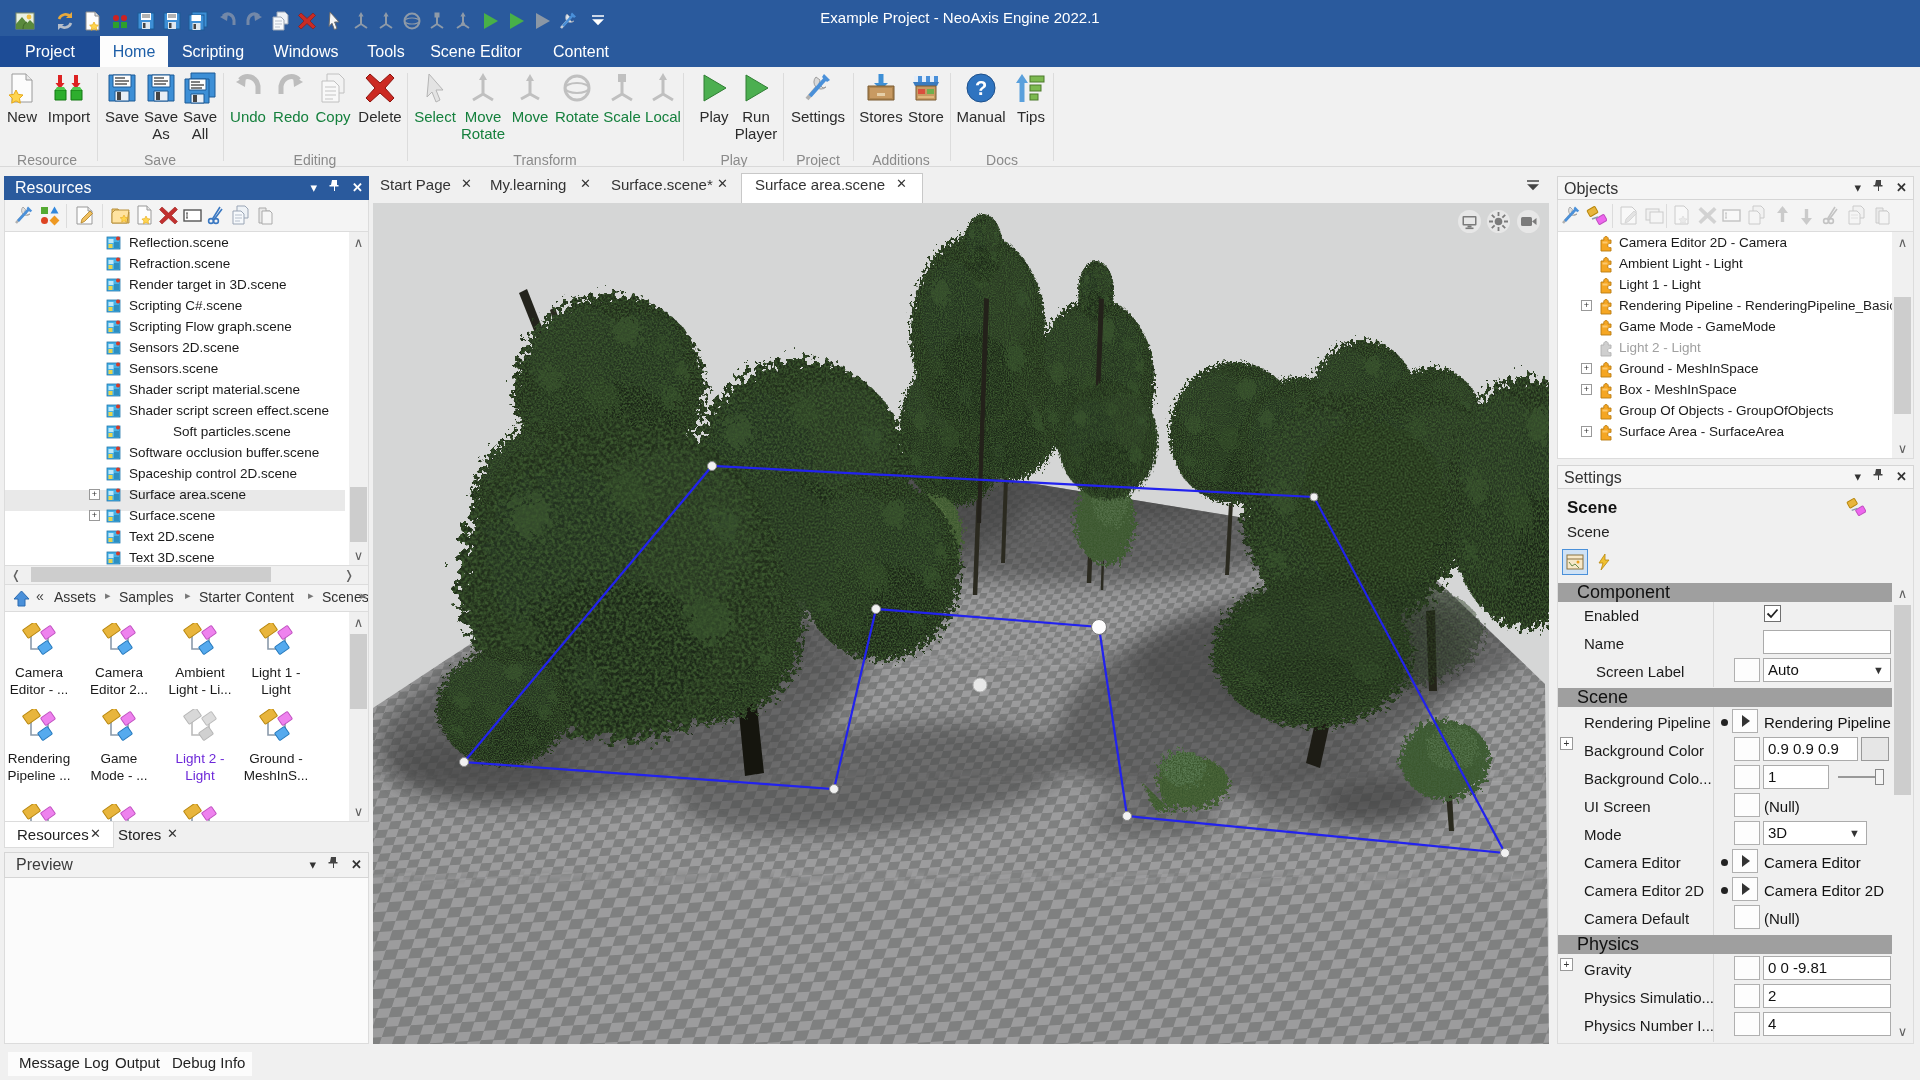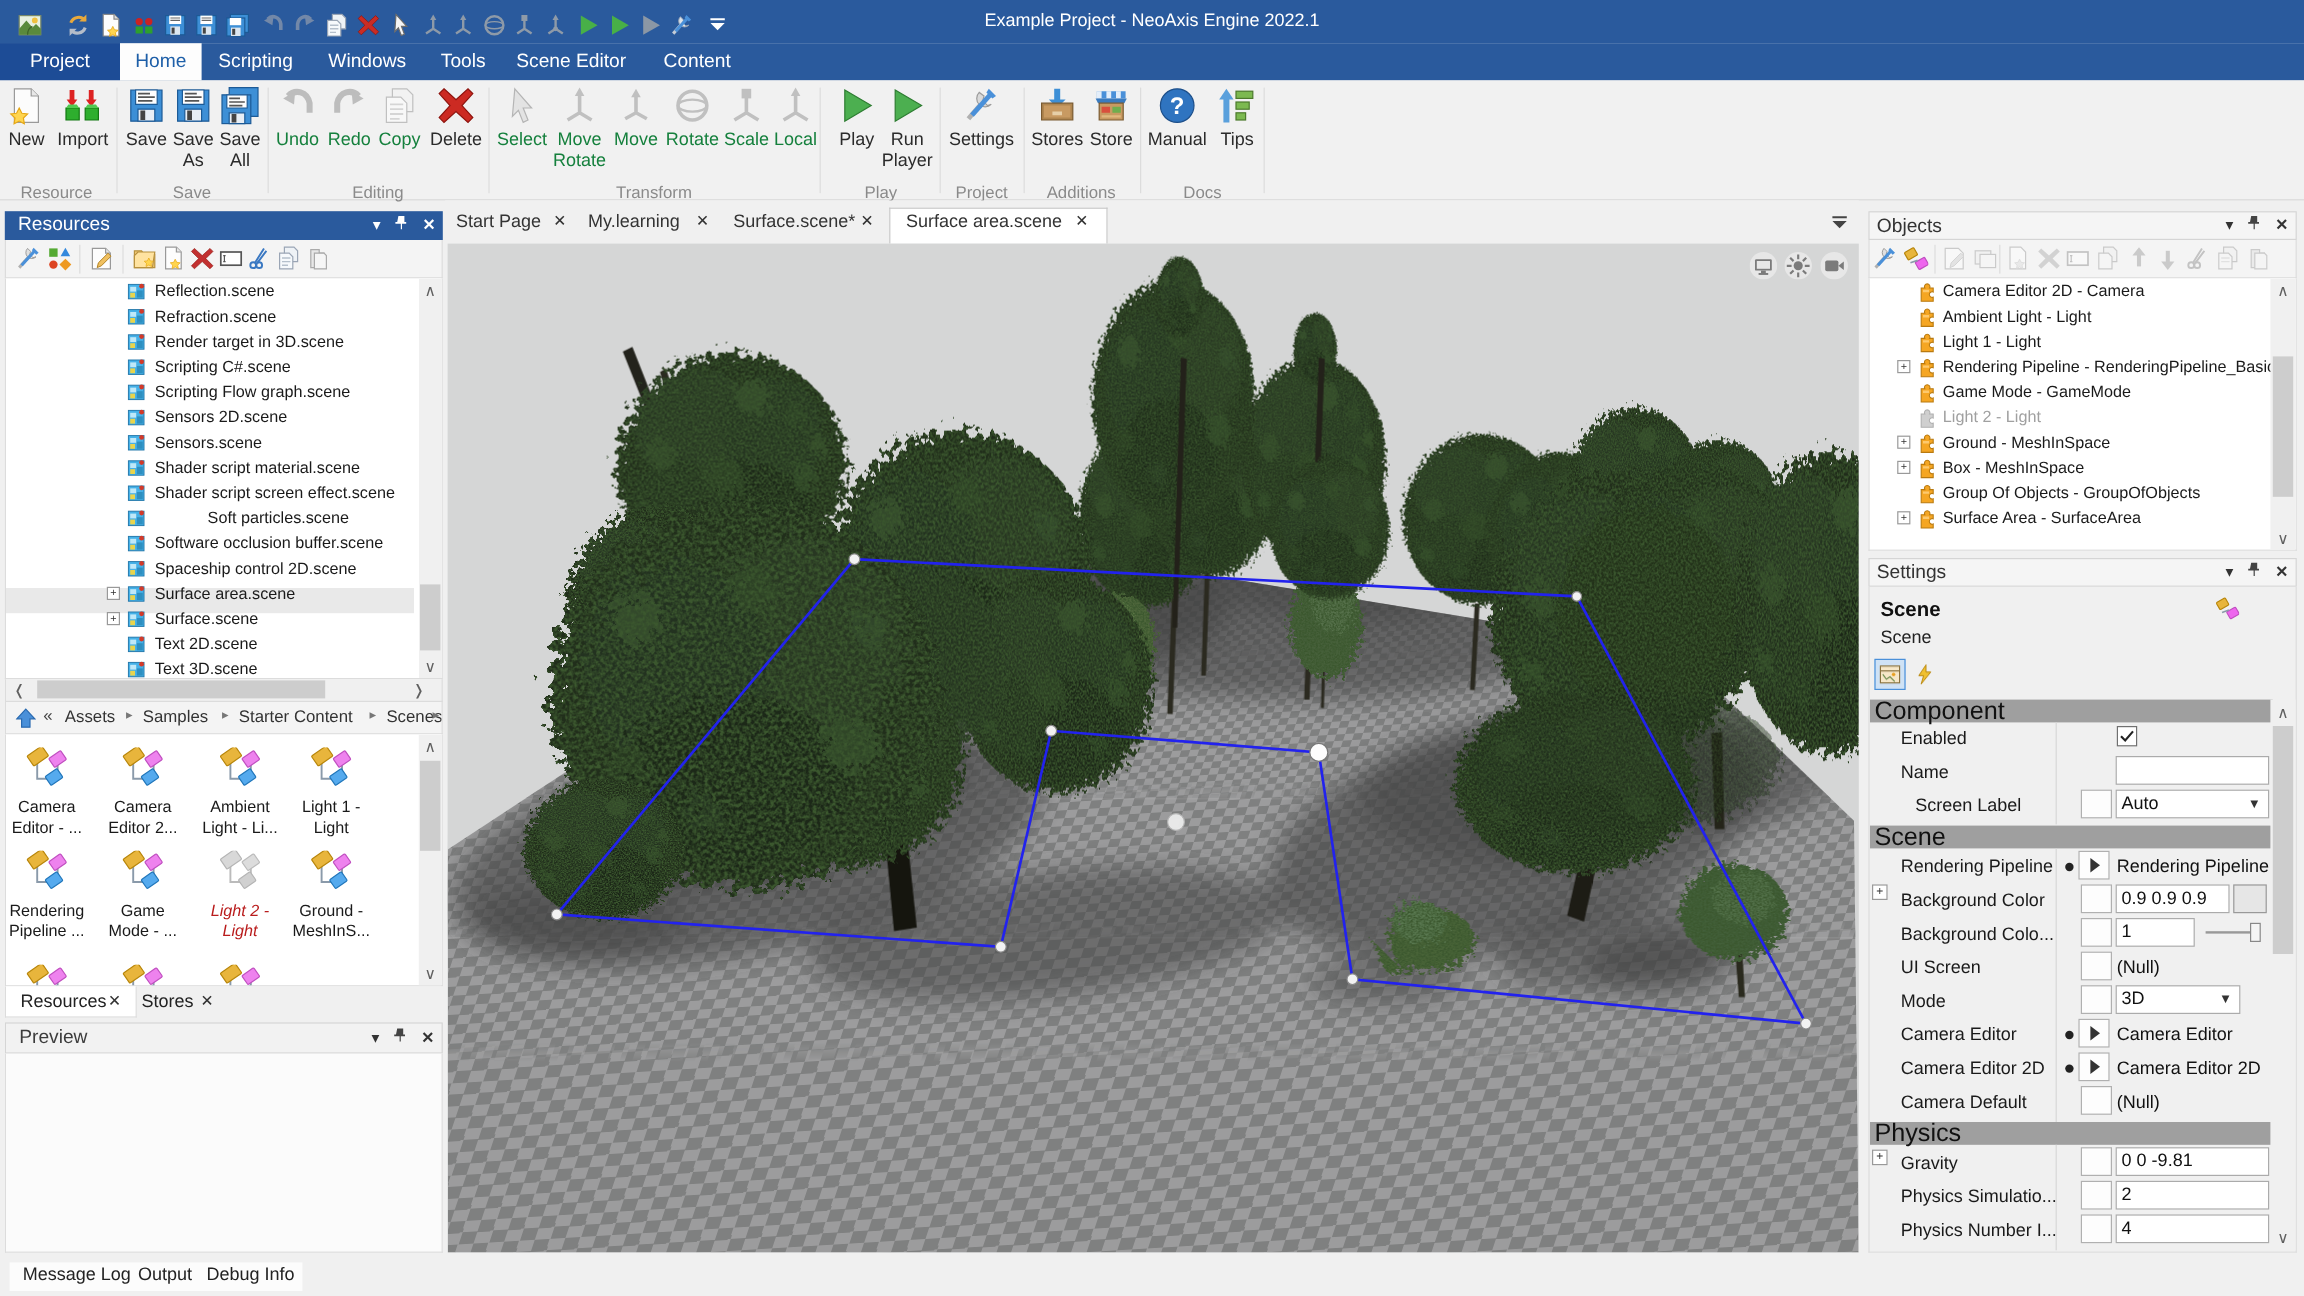--- a/index.html
+++ b/index.html
@@ -36,21 +36,21 @@
 
 
 .sb-v { position:absolute; width:21px; background:#f0f0f0; }
 .sb-thumb { position:absolute; background:#cdcdcd; }
 .sb-arrow { position:absolute; color:#606060; font-size:13px; text-align:center; width:100%; }
 
 
 .trow { position:absolute; height:21px; line-height:21px; font-size:13.5px; color:#1a1a1a; white-space:nowrap; }
 
 
-.sec-hdr { position:absolute; left:0; height:19px; background:#9f9f9f; color:#111; font-size:21px; line-height:19px; padding-left:4px; }
+.sec-hdr { position:absolute; left:0; height:19px; background:#9f9f9f; color:#111; font-size:18px; line-height:19px; padding-left:19px; }
 .prop-label { position:absolute; font-size:15px; color:#1a1a1a; white-space:nowrap; overflow:hidden; }
 .prop-input { position:absolute; background:#fff; border:1px solid #ababab; font-size:15px; color:#111; padding-left:4px; line-height:22px; }
 .prop-btn { position:absolute; width:26px; height:24px; background:#fdfdfd; border:1px solid #b0b0b0; }
 
 
 .slot { position:absolute; left:0; width:1176px; overflow:hidden; }
 .chk { position:absolute; left:-100px; top:-60px; width:1400px; height:340px;
   background: repeating-conic-gradient(#9c9c9d 0% 25%, #7f8080 0% 50%);
   transform-origin:50% 50%; transform:rotate(-3.5deg) skewX(-22deg); }
 .fade { -webkit-mask-image: linear-gradient(180deg, rgba(0,0,0,0) 0, #000 16px); mask-image: linear-gradient(180deg, rgba(0,0,0,0) 0, #000 16px); }
@@ -786,21 +786,21 @@
         <use href="#flowic"></use>
       </svg>
     <svg class="abs" style="left:177px;top:97px" width="36" height="36" viewBox="0 0 36 36">
         <use href="#flowicg"></use>
       </svg>
     <svg class="abs" style="left:253px;top:97px" width="36" height="36" viewBox="0 0 36 36">
         <use href="#flowic"></use>
       </svg>
     <div class="abs" style="left:0px;top:138px;width:68px;text-align:center;line-height:17px;">Rendering<br>Pipeline ...</div>
     <div class="abs" style="left:80px;top:138px;width:68px;text-align:center;line-height:17px;">Game<br>Mode - ...</div>
-    <div class="abs" style="left:161px;top:138px;width:68px;text-align:center;line-height:17px;color:#b91c1c;font-style:italic;">Light 2 -<br>Light</div>
+    <div class="abs" style="left:161px;top:138px;width:68px;text-align:center;line-height:17px;color:#6d28d9;">Light 2 -<br>Light</div>
     <div class="abs" style="left:237px;top:138px;width:68px;text-align:center;line-height:17px;">Ground -<br>MeshInS...</div>
     <svg class="abs" style="left:16px;top:192px" width="36" height="36" viewBox="0 0 36 36">
         <use href="#flowic"></use>
       </svg>
     <svg class="abs" style="left:96px;top:192px" width="36" height="36" viewBox="0 0 36 36">
         <use href="#flowic"></use>
       </svg>
     <svg class="abs" style="left:177px;top:192px" width="36" height="36" viewBox="0 0 36 36">
         <use href="#flowic"></use>
       </svg>

